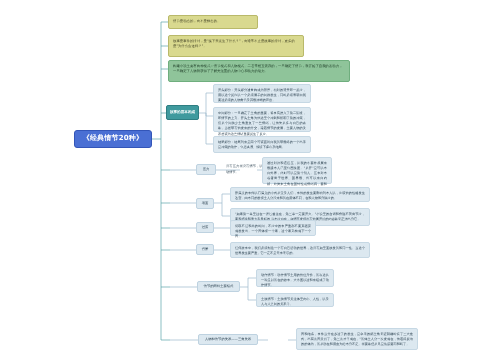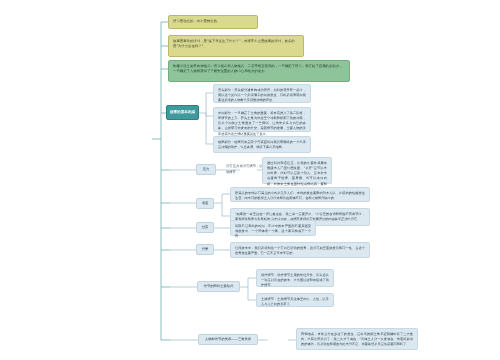--- a/index.html
+++ b/index.html
@@ -137,20 +137,23 @@
       <path d="M240,287 L248,287"></path>
       <path d="M248,287 L248,278 L256,278"></path>
       <path d="M248,287 L248,300 L256,300"></path>
 
       <path d="M170,340 L198,340"></path>
       <path d="M258,340 L268,340"></path>
       <path d="M288,340 L296,340"></path>
     </g>
   </svg>
 
+  <div class="node root" style="left:74px;top:130px;width:78px;height:18px;">
+    <span>《经典情节20种》</span>
+  </div>
 
   <div class="node olive" style="left:168px;top:15px;width:90px;height:14px;">
     <span>情节是动态的，而不是静态的。</span>
   </div>
 
   <div class="node olive" style="left:168px;top:35px;width:136px;height:22px;">
     <span>故事是事件的排列，是"接下来发生了什么？"，而通常不止是故事的排列，更多的是"为什么会这样？"。</span>
   </div>
 
   <div class="node green" style="left:168px;top:60px;width:182px;height:22px;">

